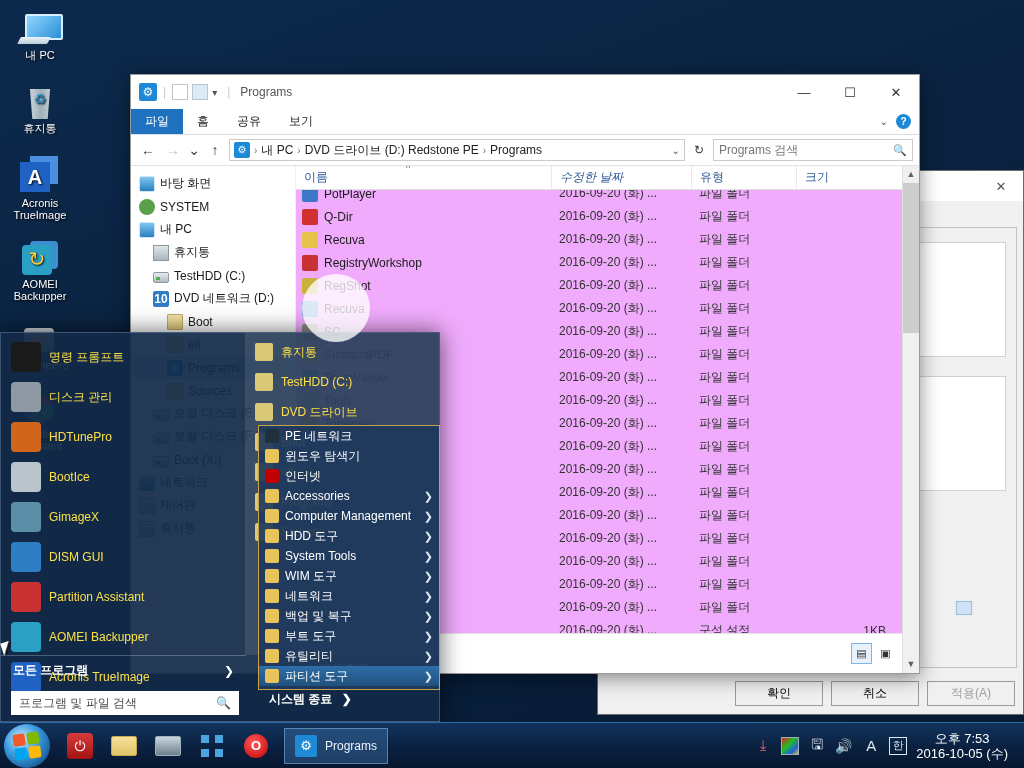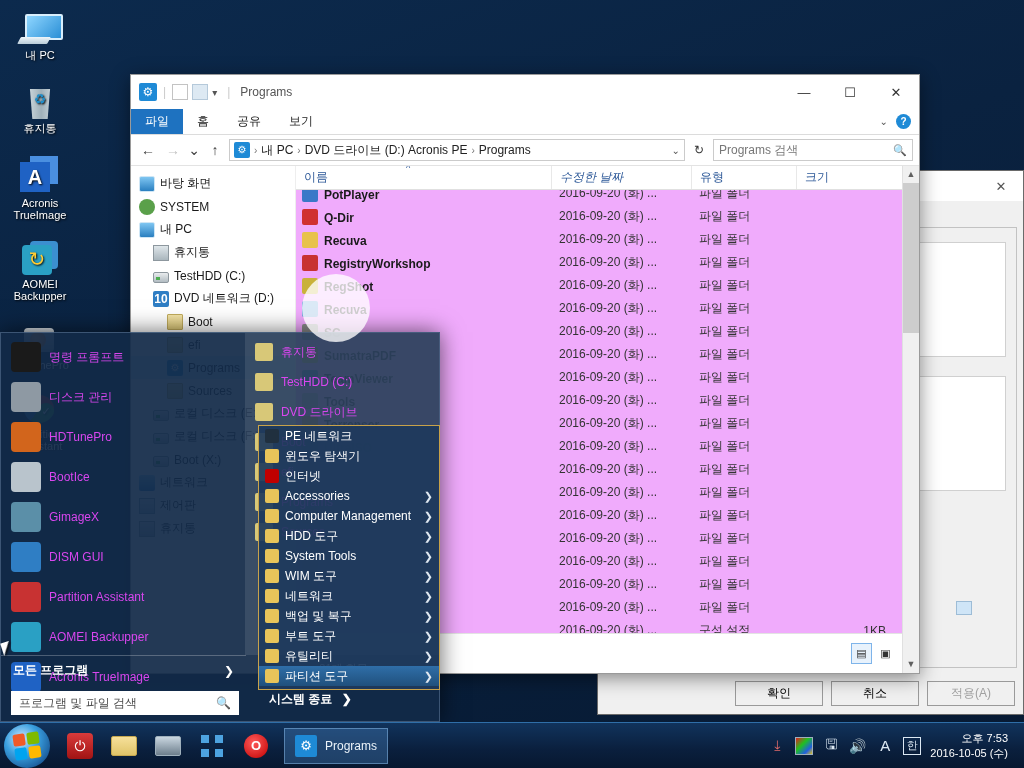--- a/index.html
+++ b/index.html
@@ -120,21 +120,21 @@
   .col-head{ display:flex; height:24px; align-items:center; border-bottom:1px solid #e0e0e0;
      color:#2b5797; font-size:12px; background:#fff; position:relative;}
   .col-head .c{ padding-left:8px; border-left:1px solid #e8e8e8; height:100%; display:flex;
      align-items:center; }
   .col-head .c:first-child{ border-left:none; }
   .c-name{ width:255px; position:relative;}
   .sort-arrow{ position:absolute; left:110px; top:-3px; color:#2b5797; font-size:9px;}
   .c-date{ width:140px;font-style:italic; } .c-type{ width:105px; } .c-size{ width:90px; justify-content:flex-start;}
   .rows{ flex:1; overflow:hidden; position:relative;}
   .frow{ display:flex; height:23px; align-items:center; font-size:12px; color:#1a1a1a;}
-  .frow .n{ width:255px; display:flex; align-items:flex-end; gap:6px; padding-left:6px; white-space:nowrap;font-weight:bold;}
+  .frow .n{ width:255px; display:flex; align-items:center; gap:6px; padding-left:6px; white-space:nowrap;}
   .frow .d{ width:140px; padding-left:8px; color:#333;}
   .frow .t{ width:105px; padding-left:8px; color:#333;}
   .frow .s{ width:90px; padding-left:8px; text-align:right; color:#333;}
   .fico{ width:16px;height:16px;flex:0 0 16px;border-radius:2px;}
 
   .vscroll{ width:17px; background:#f0f0f0; border-left:1px solid #e0e0e0;
      display:flex; flex-direction:column; align-items:center;}
   .vs-arrow{ height:17px; width:17px; text-align:center; line-height:17px; color:#606060; font-size:9px;}
   .vs-track{ flex:1; width:17px; position:relative;}
   .vs-thumb{ position:absolute; left:0; width:17px; background:#cdcdcd; top:0; height:150px;}
@@ -170,21 +170,21 @@
   .pd-chkbox{ position:absolute; right:44px; bottom:52px; width:16px;height:14px;
      background:#cfe5f7; border:1px solid #9dbcd6;}
 
   
   .startmenu{ position:absolute; left:0px; top:332px; width:440px; height:390px;
      background:rgba(18,42,72,.93); border:1px solid rgba(140,170,200,.35);
      box-shadow:0 0 22px rgba(0,0,0,.6); color:#e8eef5; font-size:12px; }
   .sm-cols{ display:flex; height:322px; }
   .sm-left{ width:245px; padding-top:4px; }
   .sm-right{ width:195px; background:rgba(255,255,255,.10); padding-top:4px;}
-  .sm-item{ height:40px; display:flex; align-items:center; gap:8px; padding-left:10px; color:#d946ef;
+  .sm-item{ height:40px; display:flex; align-items:center; gap:8px; padding-left:10px; color:#fde047;
      font-size:12px;}
   .sm-ico{ width:30px;height:30px;flex:0 0 30px;}
   .sm-allprog{ position:absolute; left:0; top:322px; width:245px; height:30px;
      border-top:1px solid rgba(255,255,255,.25); display:flex; align-items:center;
      padding:0 12px; color:#fff; font-weight:bold; font-size:12px;}
   .sm-allprog .arr{ margin-left:auto; font-weight:normal;}
   .sm-search{ position:absolute; left:10px; top:358px; width:228px; height:24px;
      background:#fff; display:flex; align-items:center; padding:0 8px; color:#4a4a4a; font-size:12px;}
   .sm-search .mag{ margin-left:auto; color:#333;}
   .sm-shutdown{ position:absolute; left:268px; top:358px; color:#fff; font-weight:bold; font-size:12px;}
@@ -213,21 +213,21 @@
      grid-template-rows:1fr 1fr; gap:2px; transform:rotate(-8deg);}
   .orb-inner i{ display:block; border-radius:2px;}
   .qlaunch{ display:flex; align-items:center; gap:0px; margin-left:8px;}
   .tbico{ width:44px;height:44px;display:flex;align-items:center;justify-content:center;}
   .tbtask{ height:36px; display:flex; align-items:center; gap:8px; padding:0 10px;
      color:#eaf2f9; font-size:12px; }
   .tbtask.active{ background:rgba(70,130,190,.38); border:1px solid rgba(140,190,235,.5);}
   .tray{ margin-left:auto; display:flex; align-items:center; gap:9px; padding-right:10px;}
   .tray .ti{ width:18px;height:18px;display:flex;align-items:center;justify-content:center;
      color:#dce8f3;font-size:14px;}
-  .clock{ color:#fff; font-size:11px; text-align:right; line-height:15px; padding-right:6px;}
+  .clock{ color:#fff; font-size:13px; text-align:center; line-height:15px; padding-right:6px;}
 
   .cursor{ position:absolute; left:2px; top:642px; width:0;height:0;
      border-left:9px solid #fff; border-bottom:13px solid transparent; transform:rotate(-18deg);
      filter:drop-shadow(1px 1px 1px #000);}
 </style>
 </head>
 <body>
 
 <div class="desktop-icons">
   <div class="dicon" style="padding-top:14px">
@@ -312,21 +312,21 @@
   <div class="ex-addr">
     <div class="nav-btn">←</div>
     <div class="nav-btn dis">→</div>
     <div class="nav-btn" style="width:14px">⌄</div>
     <div class="nav-btn">↑</div>
     <div class="crumbs">
       <span class="crumb-gear">⚙</span>
       <span class="crumb-sep">›</span>
       <span>내 PC</span>
       <span class="crumb-sep">›</span>
-      <span>DVD 드라이브 (D:) Acronis PE</span>
+      <span>DVD 드라이브 (D:) Redstone PE</span>
       <span class="crumb-sep">›</span>
       <span>Programs</span>
       <span class="sp">⌄</span>
     </div>
     <div class="refresh">↻</div>
     <div class="search-box">
       <span>Programs 검색</span>
       <span class="mag">🔍</span>
     </div>
   </div>

